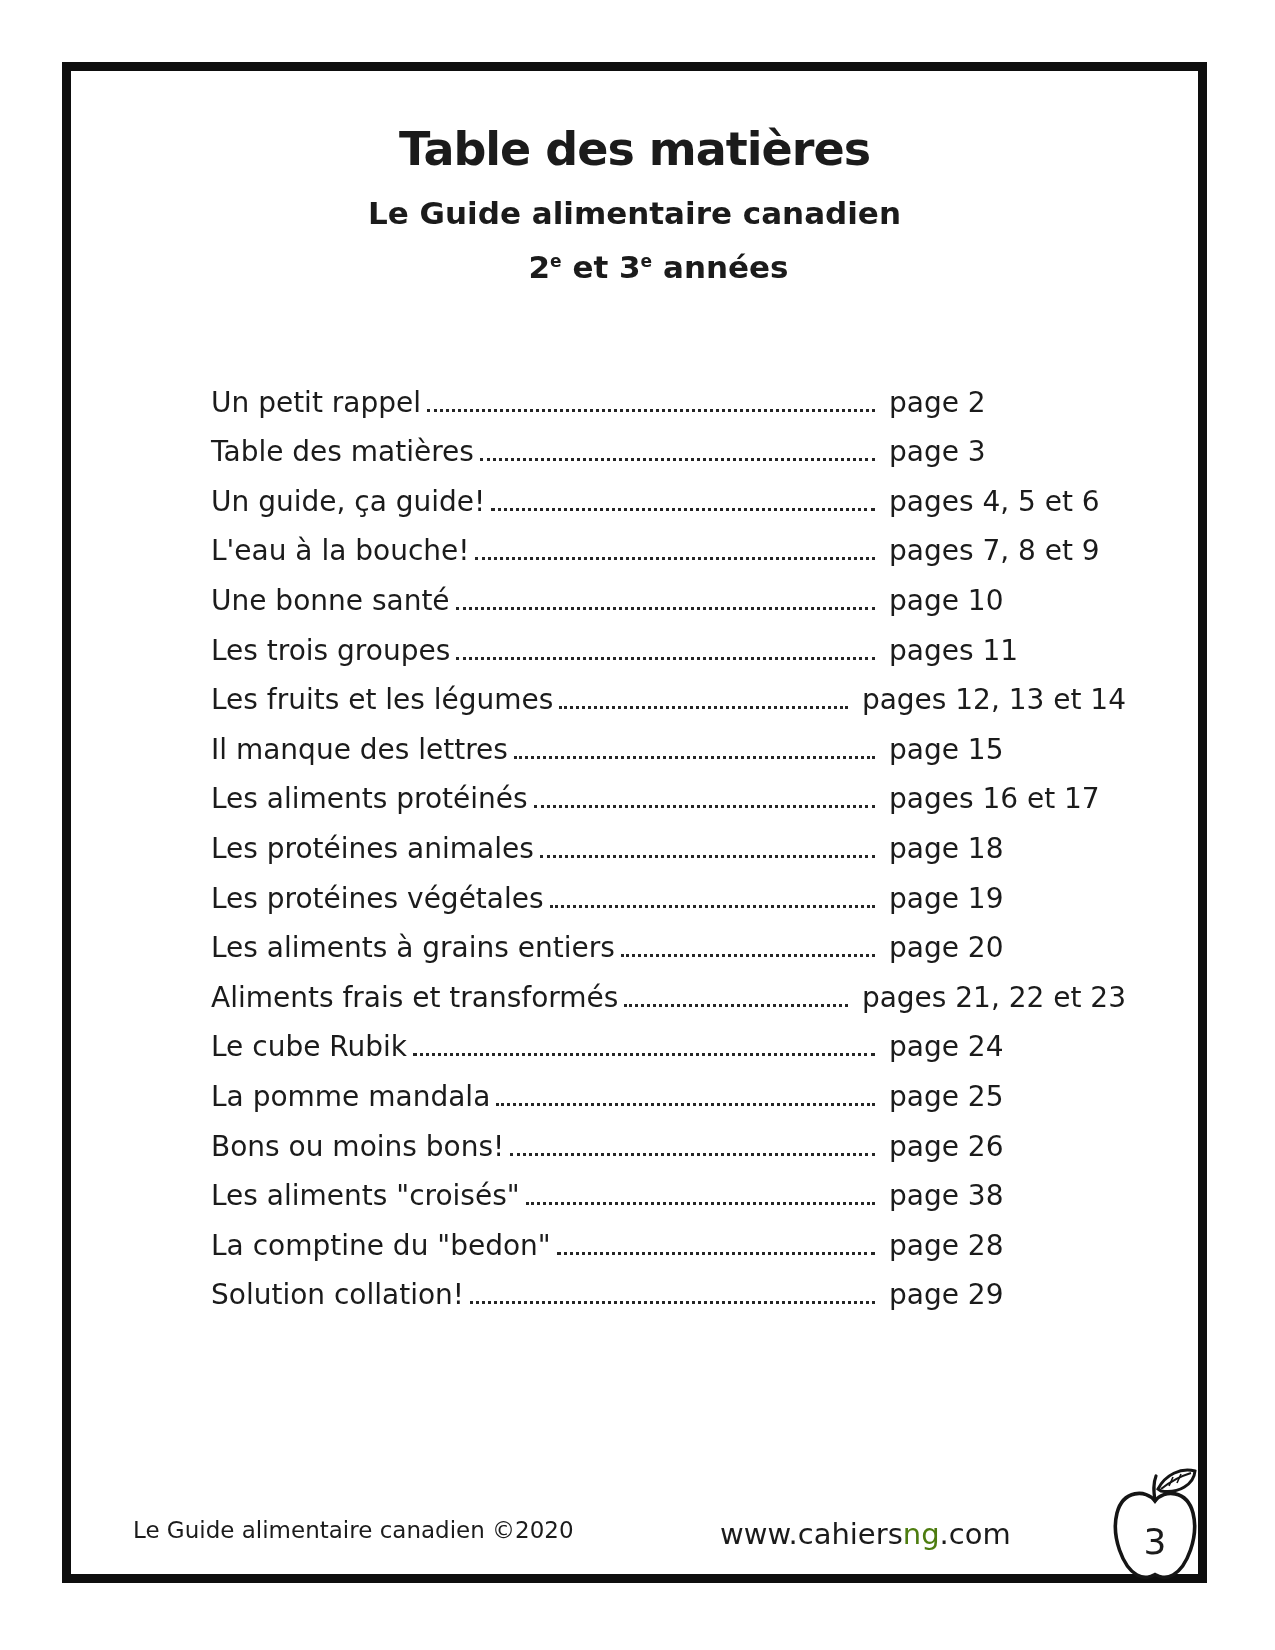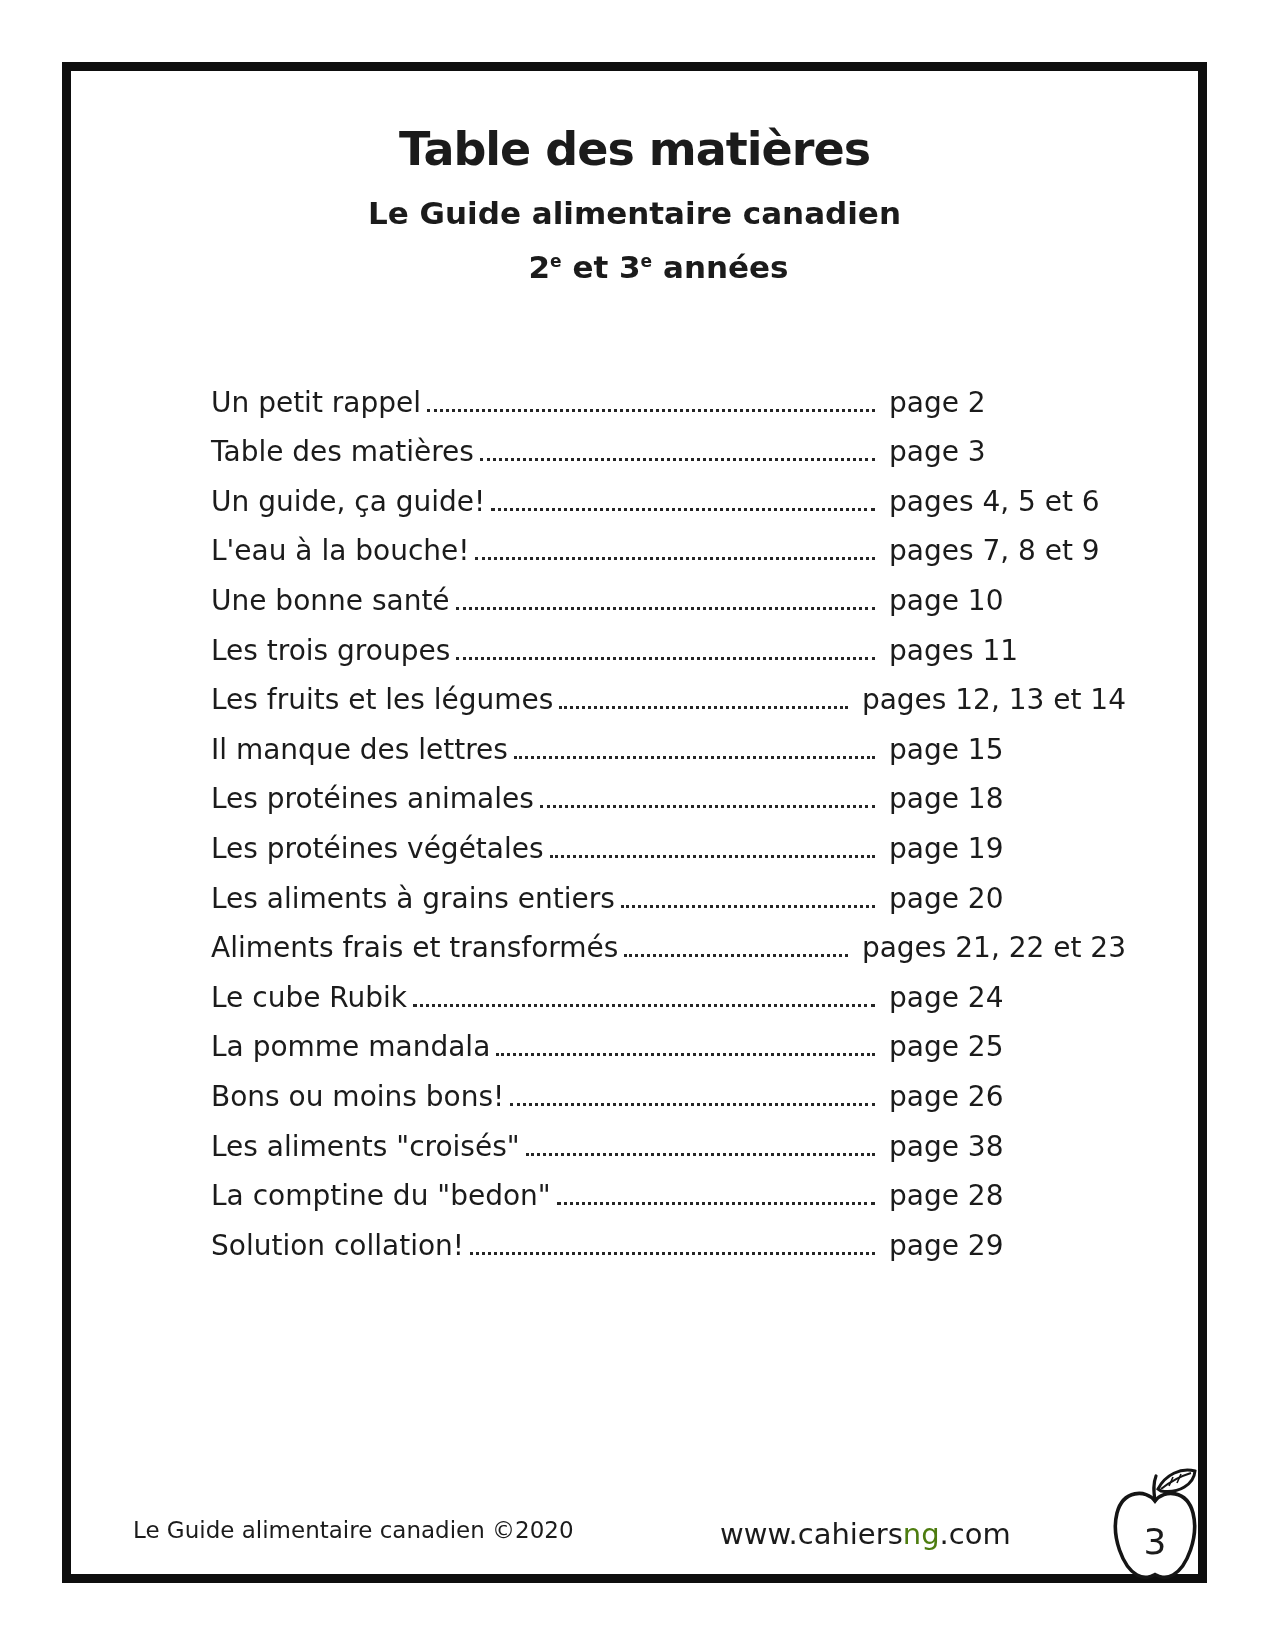--- a/index.html
+++ b/index.html
@@ -183,20 +183,25 @@
       </div>
       <div class="toc-row">
         <span class="toc-label">Les fruits et les légumes</span>
         <span class="toc-dots"></span>
         <span class="toc-page">pages 12, 13 et 14</span>
       </div>
       <div class="toc-row">
         <span class="toc-label">Il manque des lettres</span>
         <span class="toc-dots"></span>
         <span class="toc-page">page 15</span>
+      </div>
+      <div class="toc-row">
+        <span class="toc-label">Les aliments protéinés</span>
+        <span class="toc-dots"></span>
+        <span class="toc-page">pages 16 et 17</span>
       </div>
       <div class="toc-row">
         <span class="toc-label">Les protéines animales</span>
         <span class="toc-dots"></span>
         <span class="toc-page">page 18</span>
       </div>
       <div class="toc-row">
         <span class="toc-label">Les protéines végétales</span>
         <span class="toc-dots"></span>
         <span class="toc-page">page 19</span>

